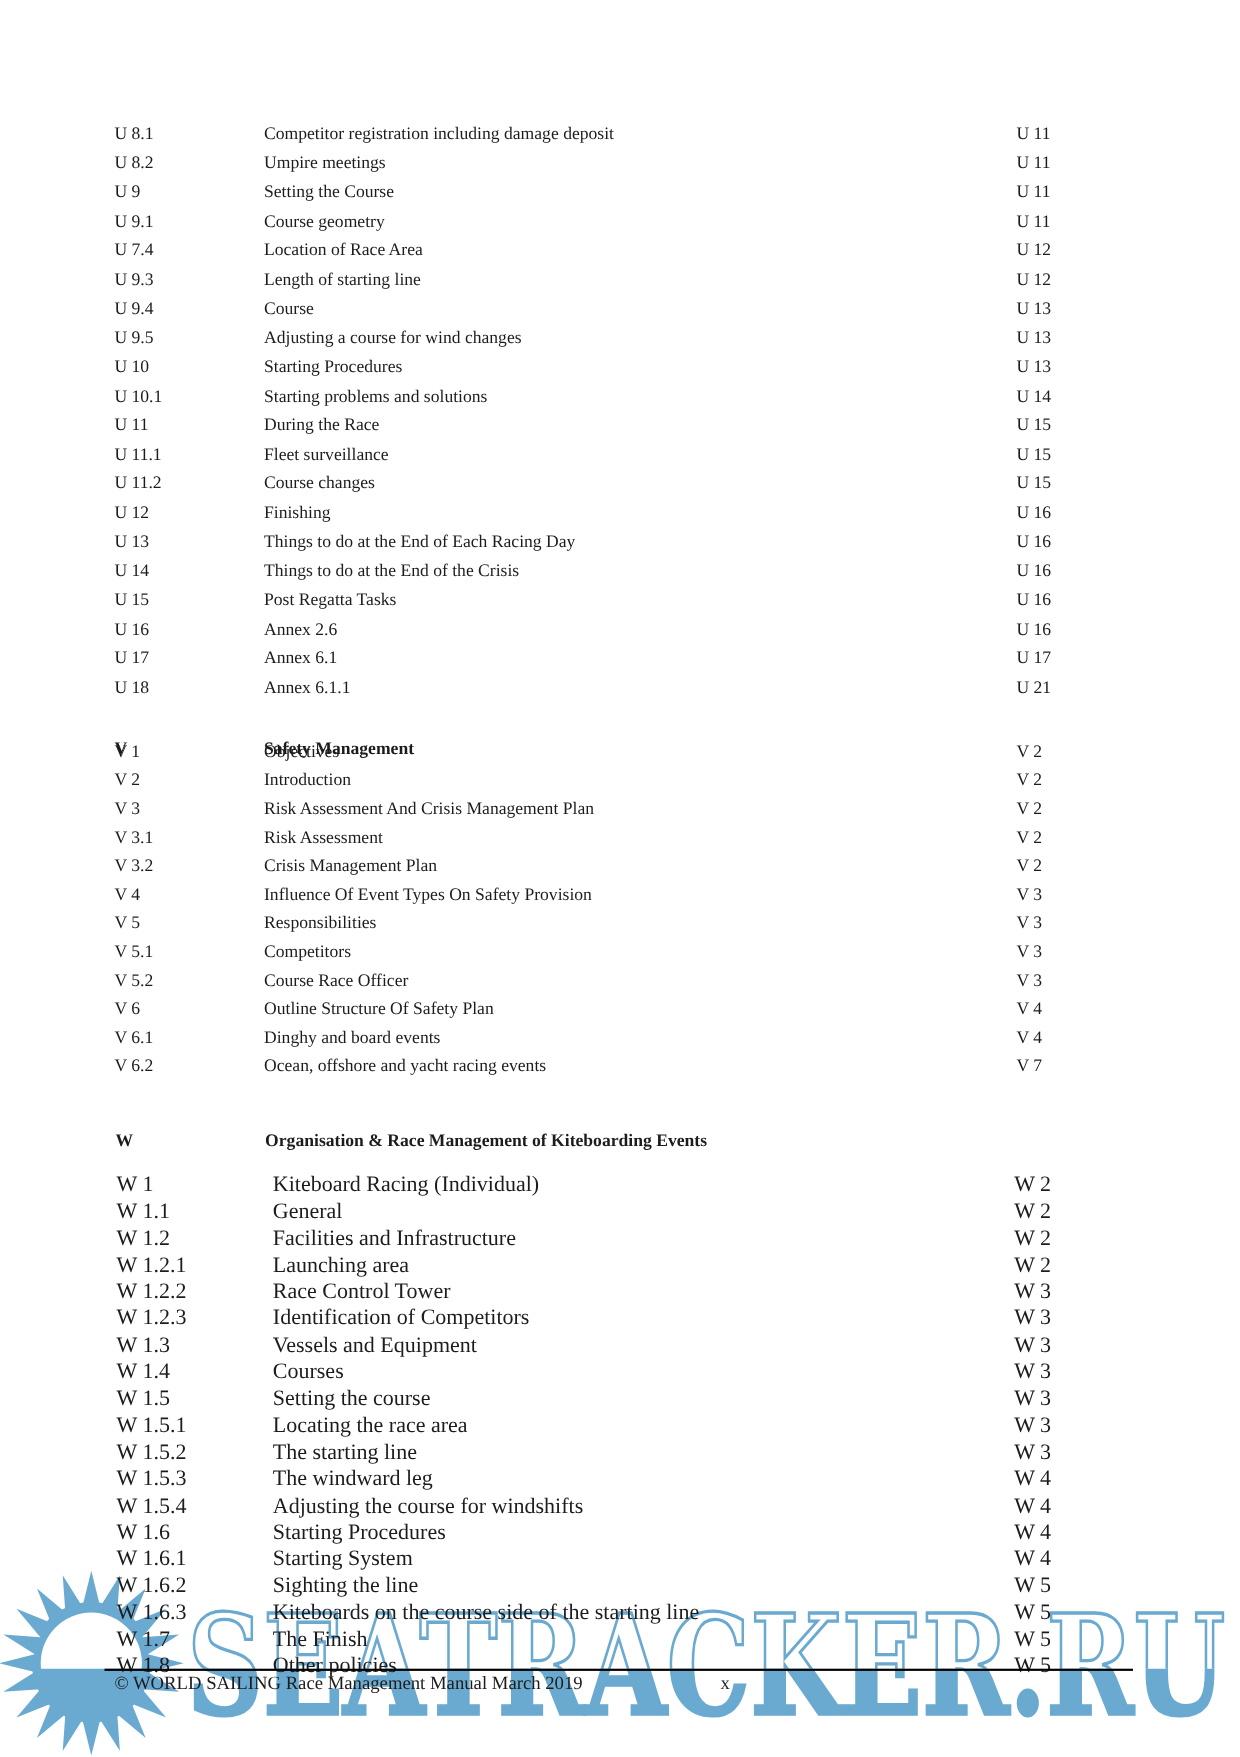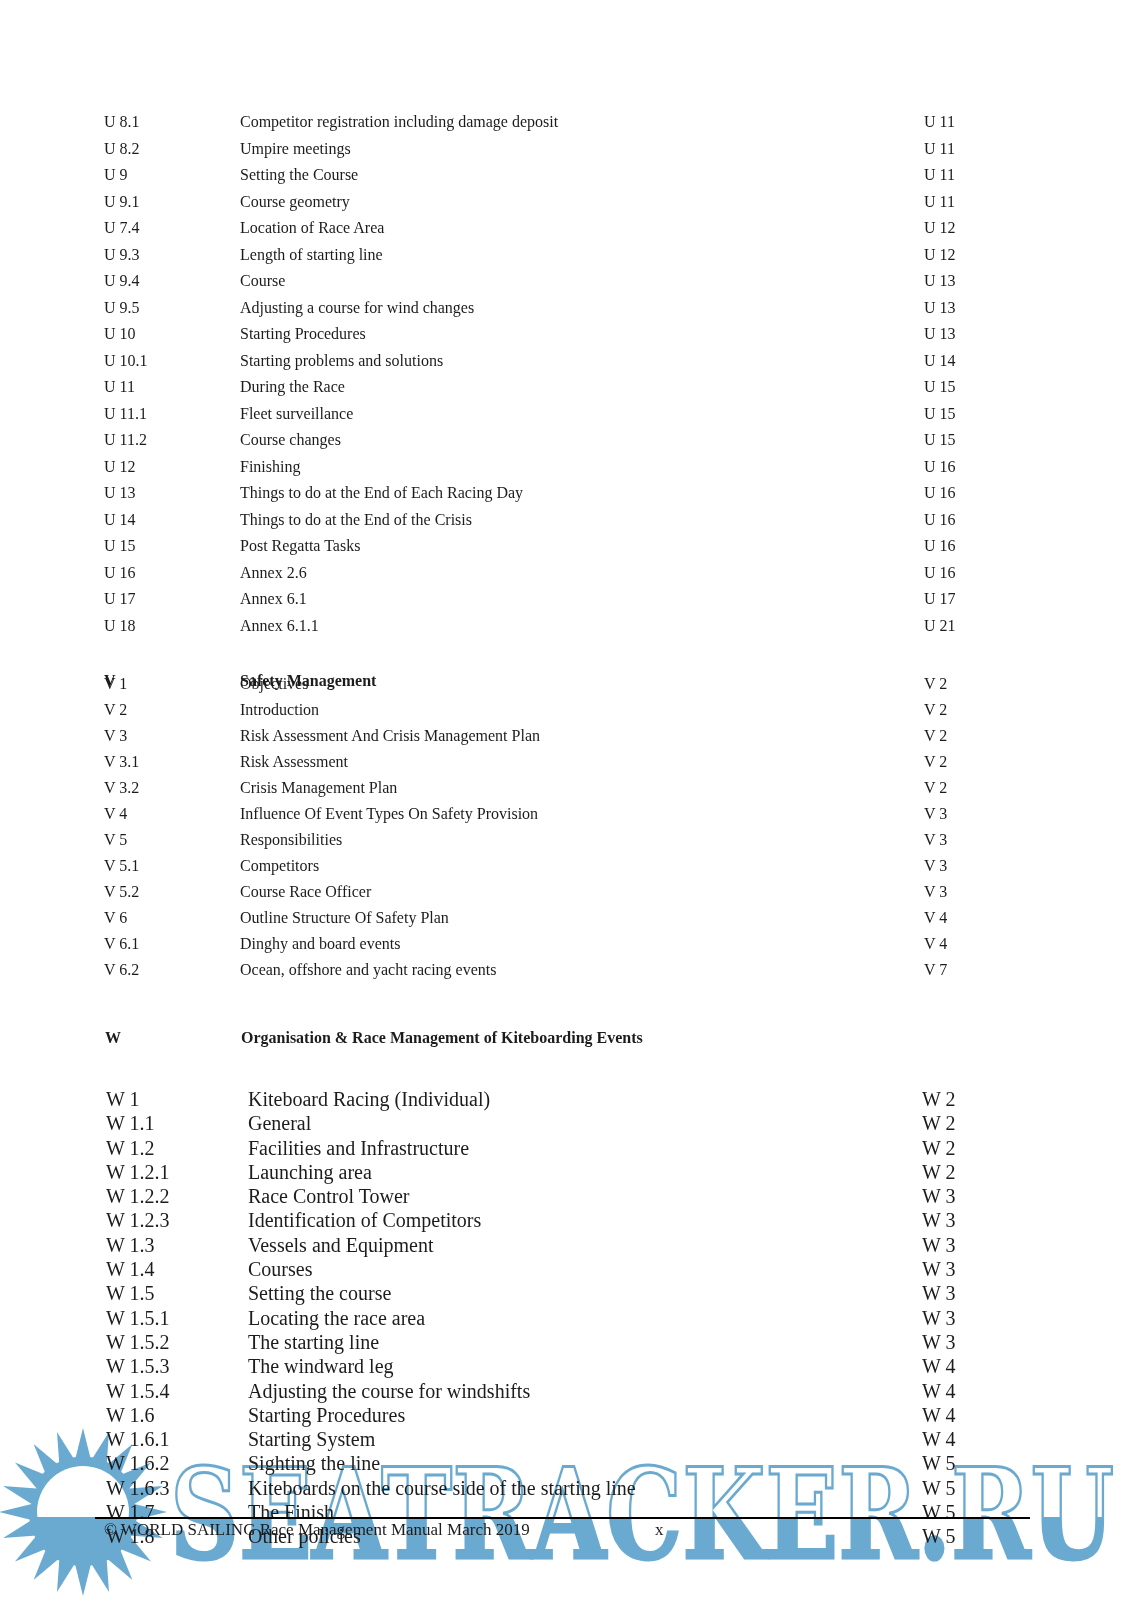--- a/index.html
+++ b/index.html
@@ -33,21 +33,21 @@
   .row { display: grid; }
   .sec-uv .row { grid-template-columns: 136px 684px auto; font-size: 16px; line-height: 26.5px; }
   .sec-v-rows .row { line-height: 26px; }
   .sec-w .row { grid-template-columns: 142px 674px auto; font-size: 20px; line-height: 24.3px; }
   .hdr .num, .hdr .title { font-weight: bold; }
 
   .rows-u   { left: 104px; top: 109px;  }
   .hdr-v    { left: 104px; top: 668px;  }
   .rows-v   { left: 104px; top: 671px; font-family: Liberation Serif, serif;  }
   .hdr-w    { left: 105px; top: 1025px; }
-  .rows-w   { left: 106px; top: 1065px; margin-top: 22px; }
+  .rows-w   { left: 106px; top: 1065px; }
 
   .footer-rule {
     position: absolute;
     left: 95px; top: 1517px;
     width: 935px; height: 0;
     border-top: 2px solid #000;
   }
   .footer-text {
     position: absolute;
     left: 104px; top: 1520px;

